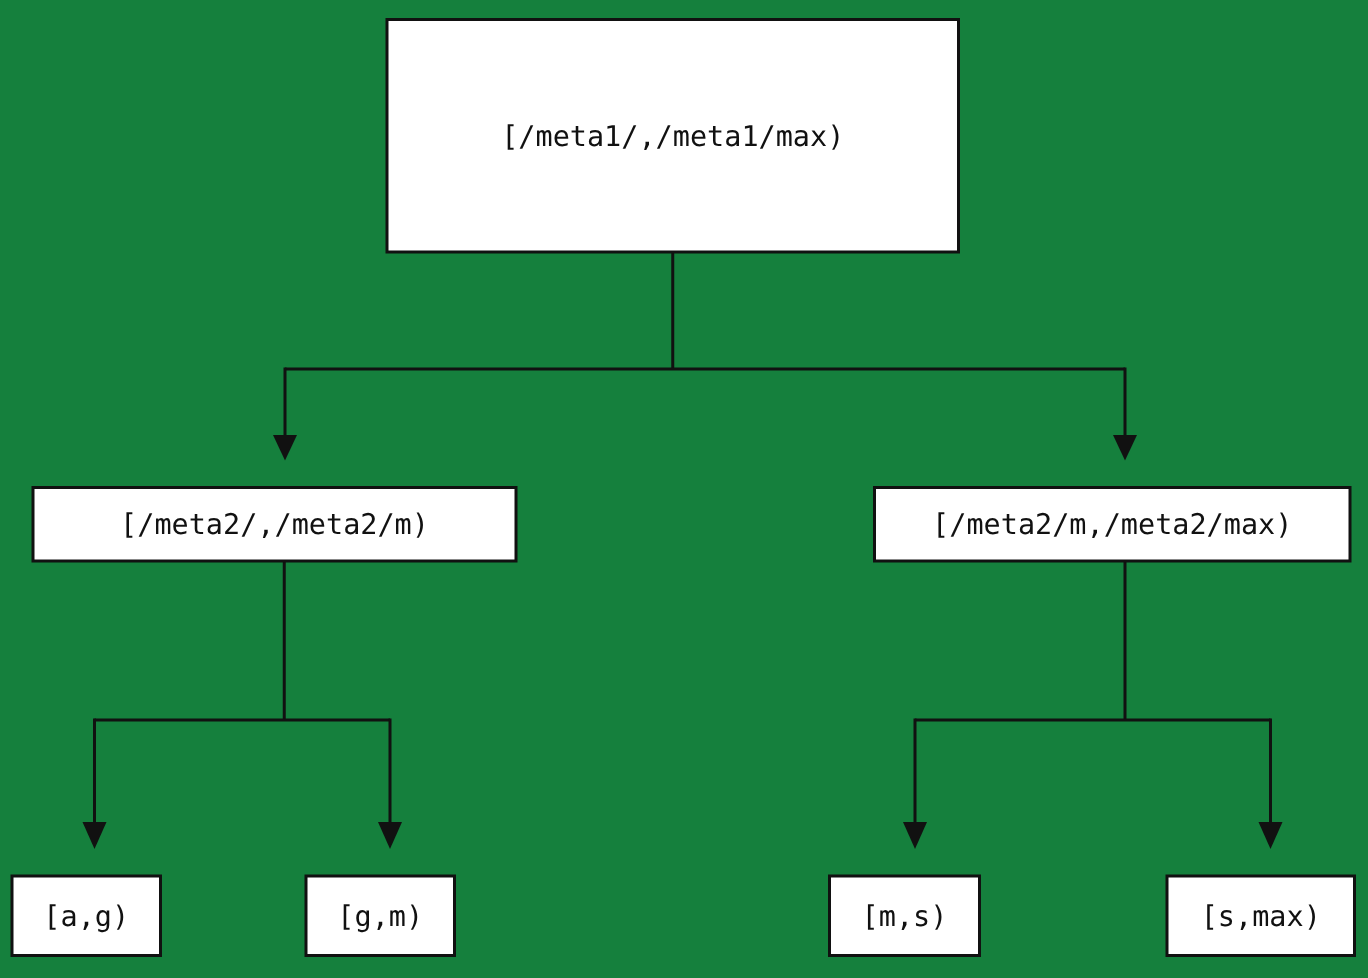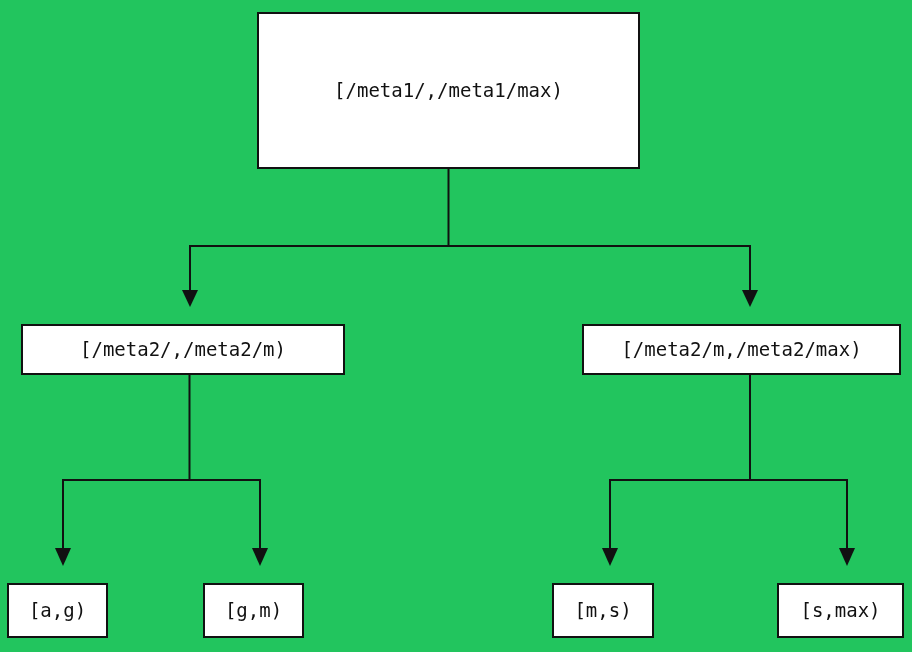--- a/index.html
+++ b/index.html
@@ -3,21 +3,21 @@
 <meta charset="utf-8">
 <style>
   html, body {
     margin: 0;
     padding: 0;
     background: #ffffff;
   }
   .canvas {
     width: 912px;
     height: 652px;
-    background: #22c55e;
+    background: #15803d;
     position: relative;
     overflow: hidden;
   }
   svg { display: block; }
   .node {
     fill: #ffffff;
     stroke: #111111;
     stroke-width: 2;
   }
   .edge {

